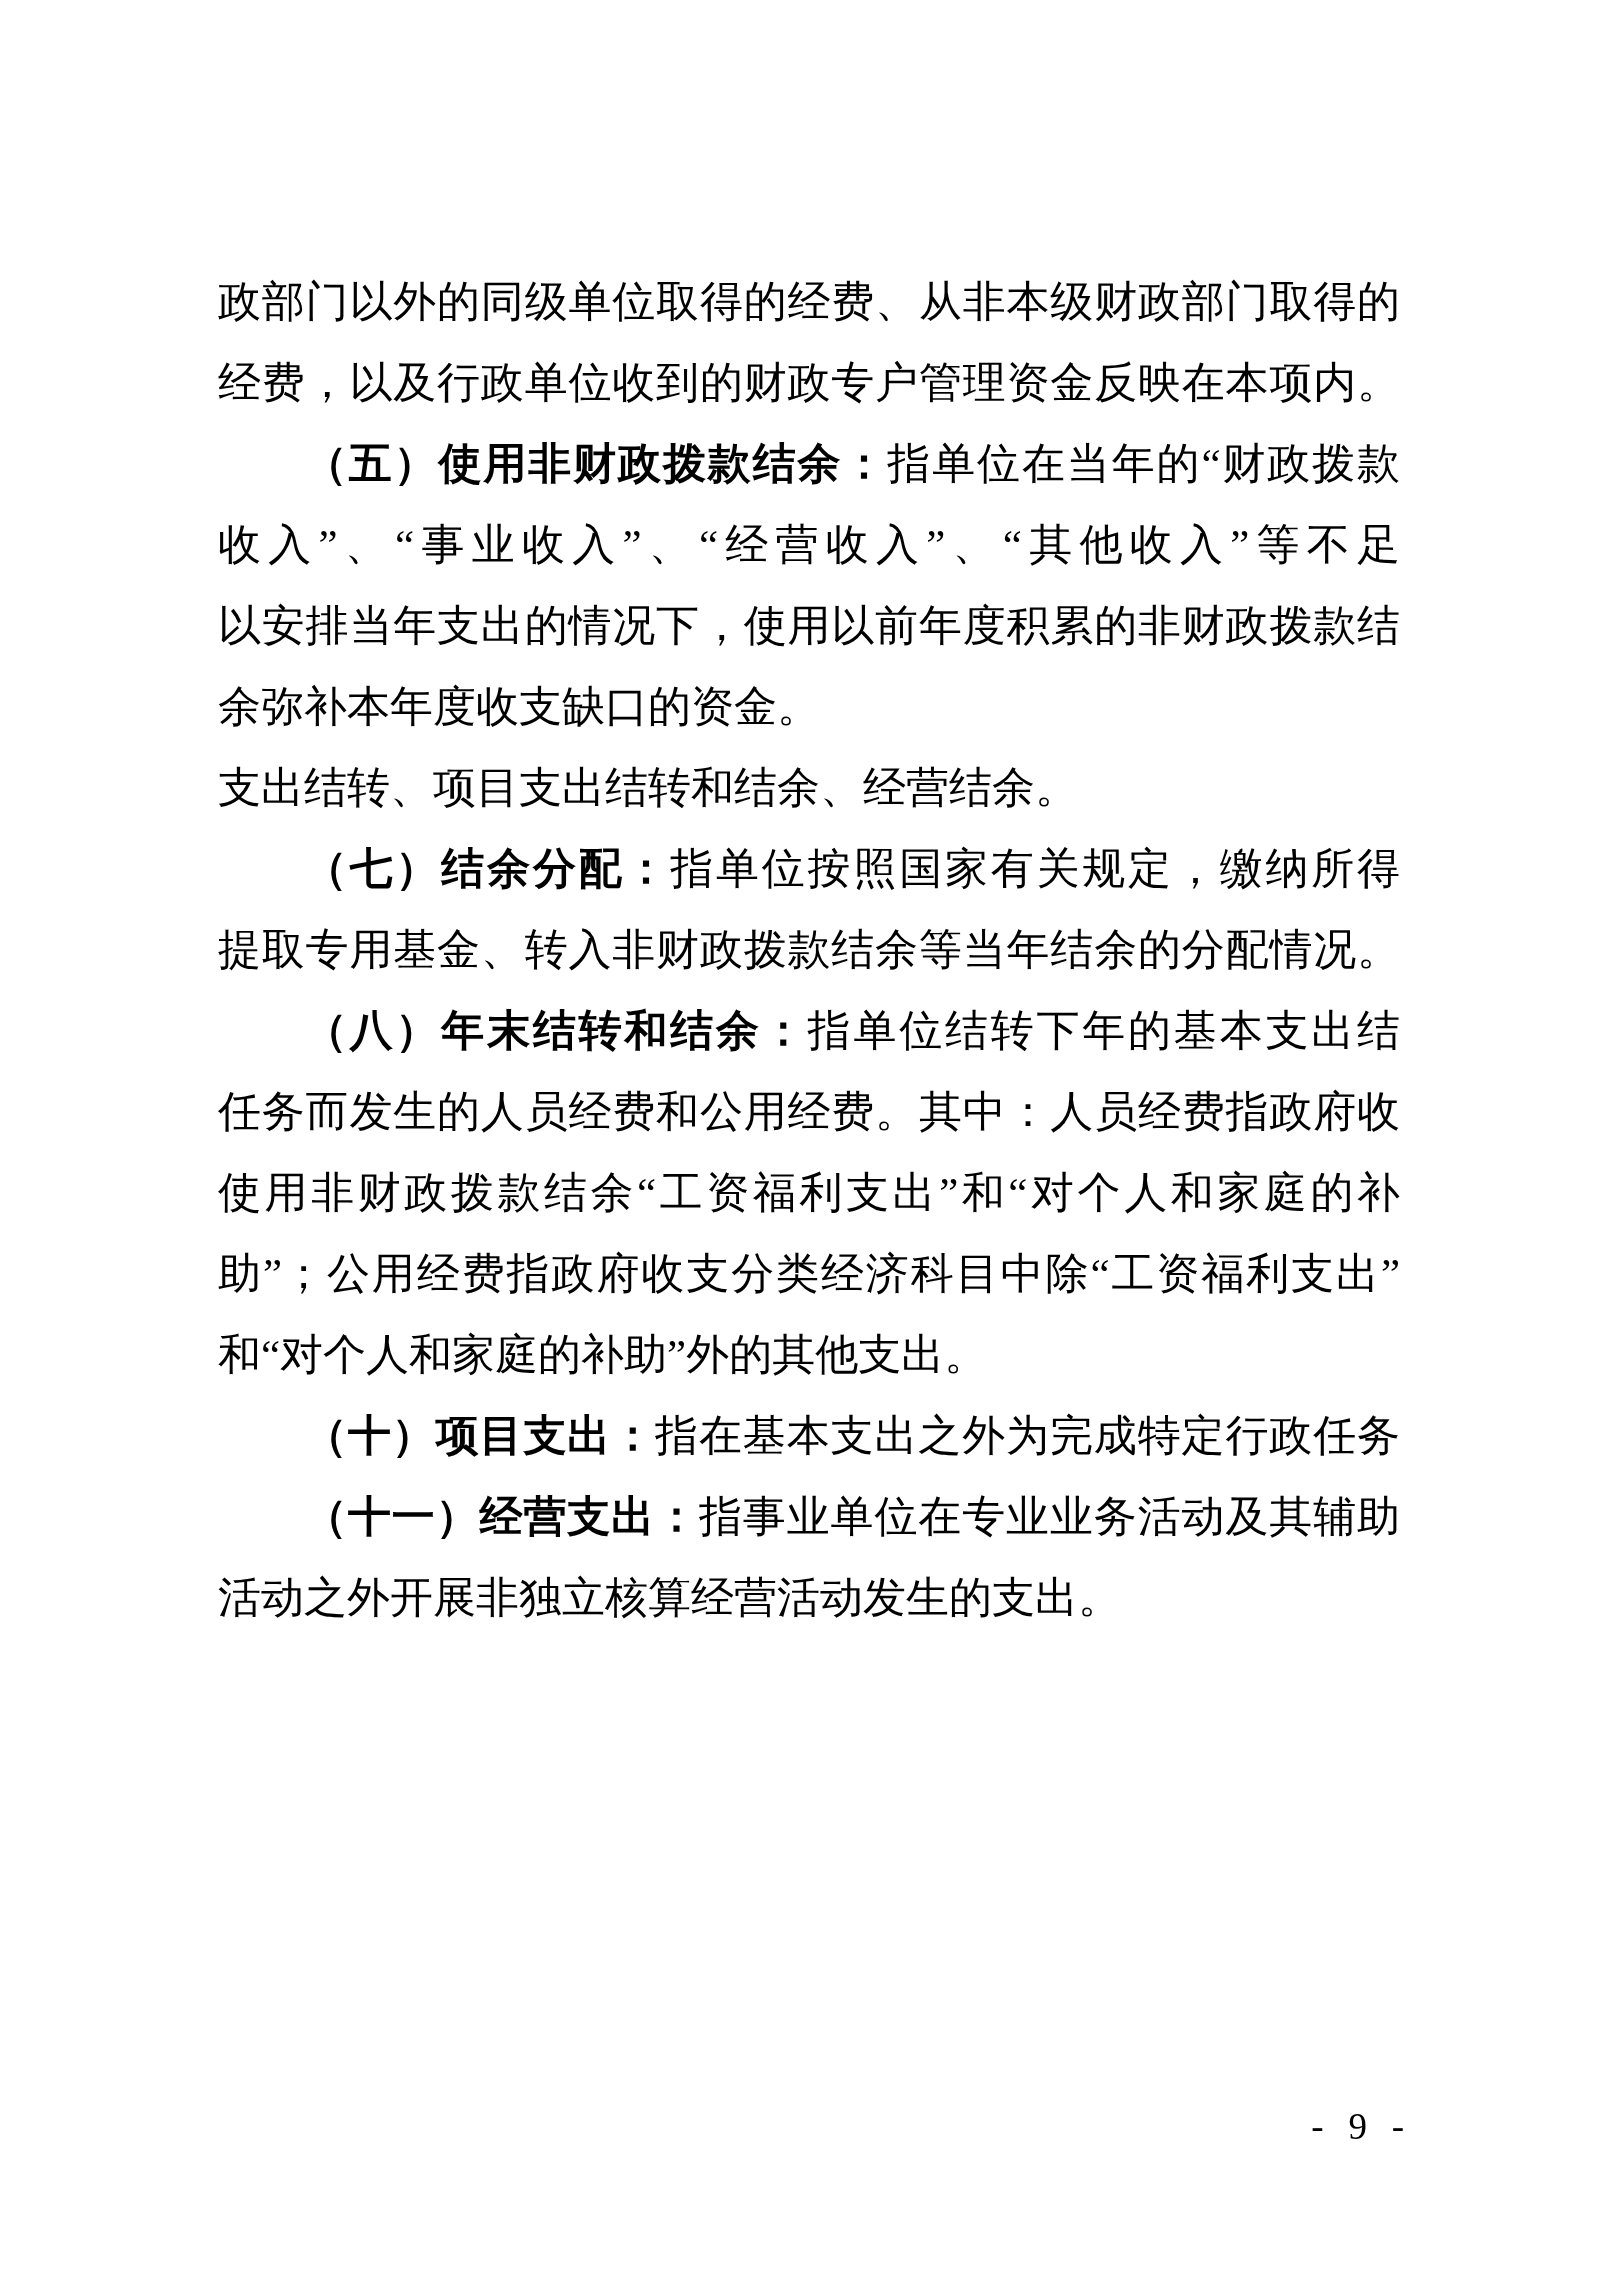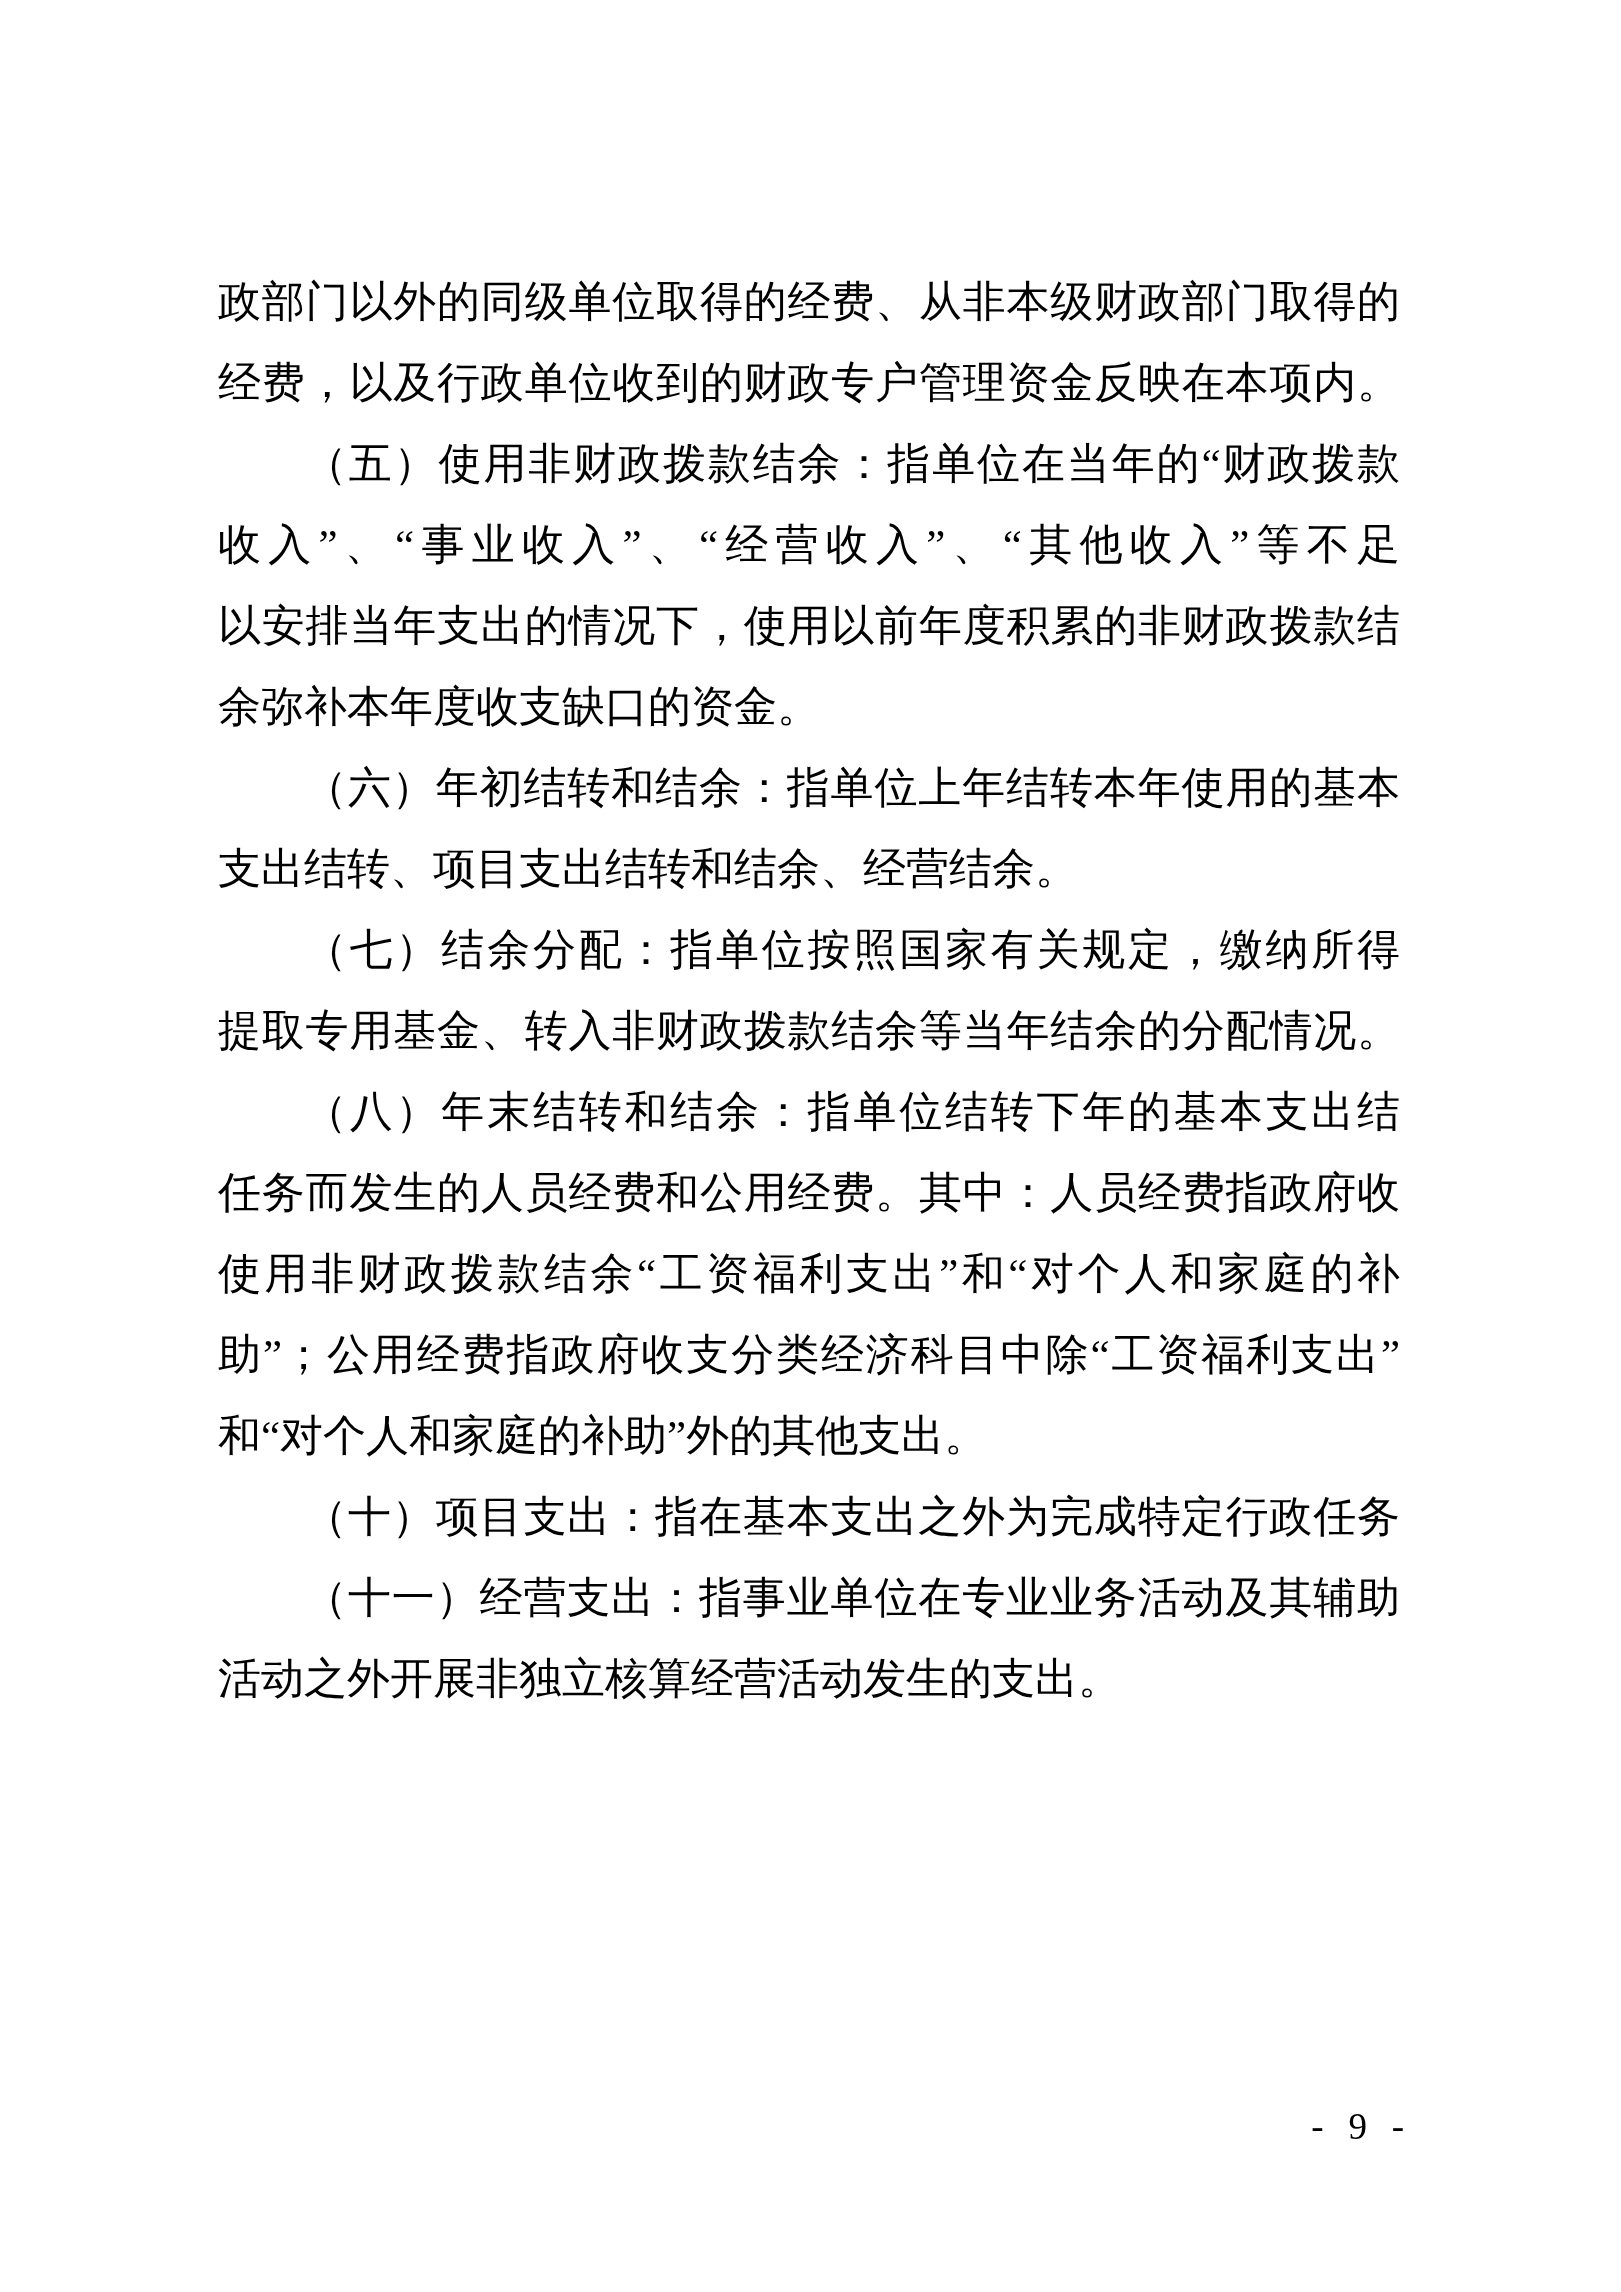--- a/index.html
+++ b/index.html
@@ -24,21 +24,21 @@
     text-align:justify;
     text-justify:inter-character;
     white-space:nowrap;
   }
   .line.fill{
     text-align-last:justify;
     white-space:normal;
   }
   .line.indent{ text-indent:86px; }
   .h{
-    font-weight:400;
+    font-weight:700;
     font-family:"Liberation Sans","DejaVu Sans",sans-serif;
   }
   .pagenum{
     position:absolute;
     top:2107px;
     right:209px;
     font-size:37px;
     line-height:39px;
     letter-spacing:7.8px;
     color:#000000;
@@ -49,21 +49,20 @@
 
 <div class="page">
   <div class="content">
 
     <div class="line fill"><span class="h"></span><span>政部门以外的同级单位取得的经费、从非本级财政部门取得的</span></div>
     <div class="line fill"><span class="h"></span><span>经费，以及行政单位收到的财政专户管理资金反映在本项内。</span></div>
     <div class="line fill indent"><span class="h">（五）使用非财政拨款结余：</span><span>指单位在当年的“财政拨款</span></div>
     <div class="line fill"><span class="h"></span><span>收入”、“事业收入”、“经营收入”、“其他收入”等不足</span></div>
     <div class="line fill"><span class="h"></span><span>以安排当年支出的情况下，使用以前年度积累的非财政拨款结</span></div>
     <div class="line"><span class="h"></span><span>余弥补本年度收支缺口的资金。</span></div>
-    <div class="line fill indent"><span class="h">（六）年初结转和结余：</span><span>指单位上年结转本年使用的基本</span></div>
     <div class="line"><span class="h"></span><span>支出结转、项目支出结转和结余、经营结余。</span></div>
     <div class="line fill indent"><span class="h">（七）结余分配：</span><span>指单位按照国家有关规定，缴纳所得税、</span></div>
     <div class="line fill"><span class="h"></span><span>提取专用基金、转入非财政拨款结余等当年结余的分配情况。</span></div>
     <div class="line fill indent"><span class="h">（八）年末结转和结余：</span><span>指单位结转下年的基本支出结转、</span></div>
     <div class="line fill"><span class="h"></span><span>任务而发生的人员经费和公用经费。其中：人员经费指政府收</span></div>
     <div class="line fill"><span class="h"></span><span>使用非财政拨款结余“工资福利支出”和“对个人和家庭的补</span></div>
     <div class="line fill"><span class="h"></span><span>助”；公用经费指政府收支分类经济科目中除“工资福利支出”</span></div>
     <div class="line"><span class="h"></span><span>和“对个人和家庭的补助”外的其他支出。</span></div>
     <div class="line fill indent"><span class="h">（十）项目支出：</span><span>指在基本支出之外为完成特定行政任务</span></div>
     <div class="line fill indent"><span class="h">（十一）经营支出：</span><span>指事业单位在专业业务活动及其辅助</span></div>

